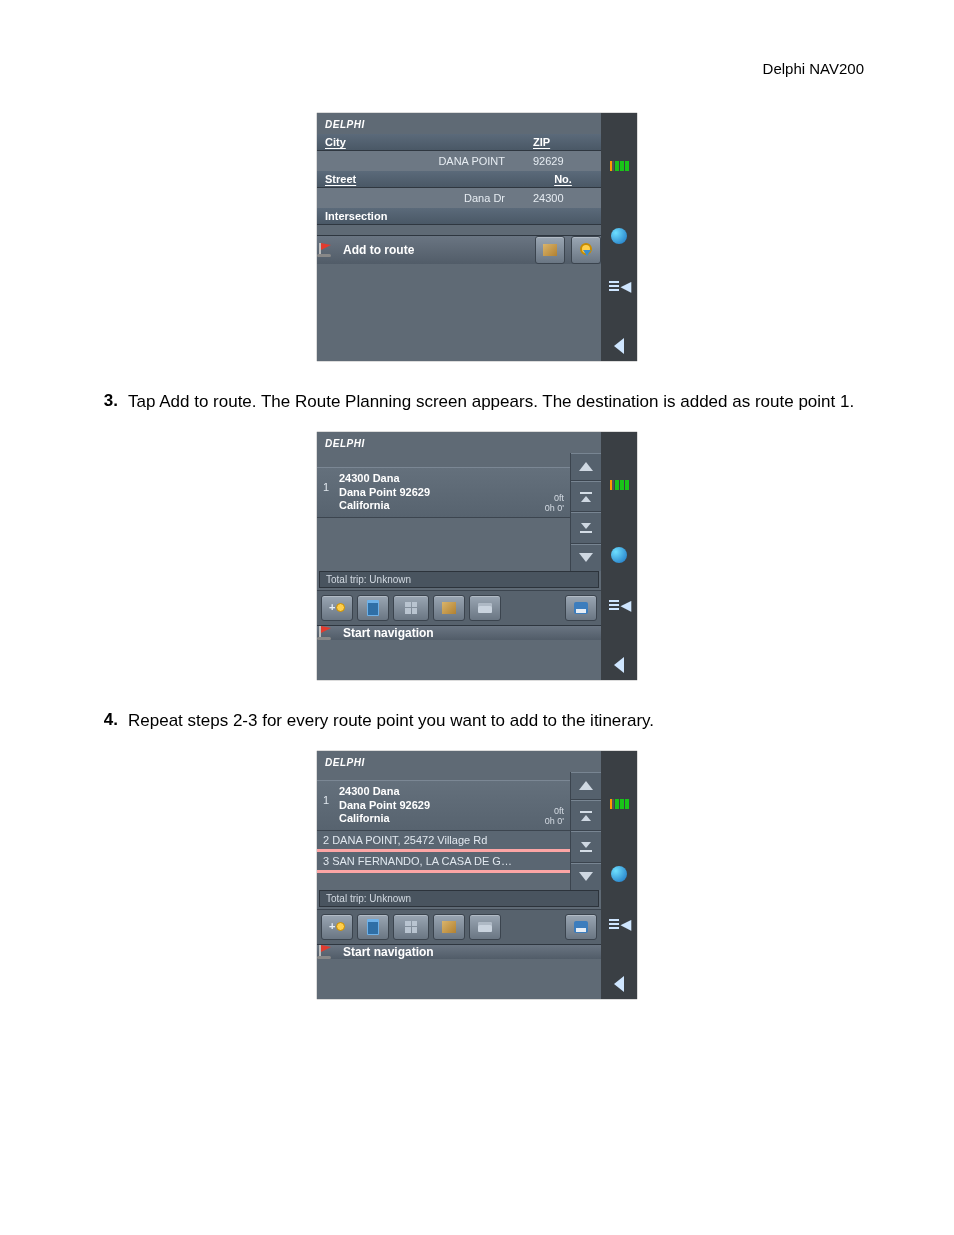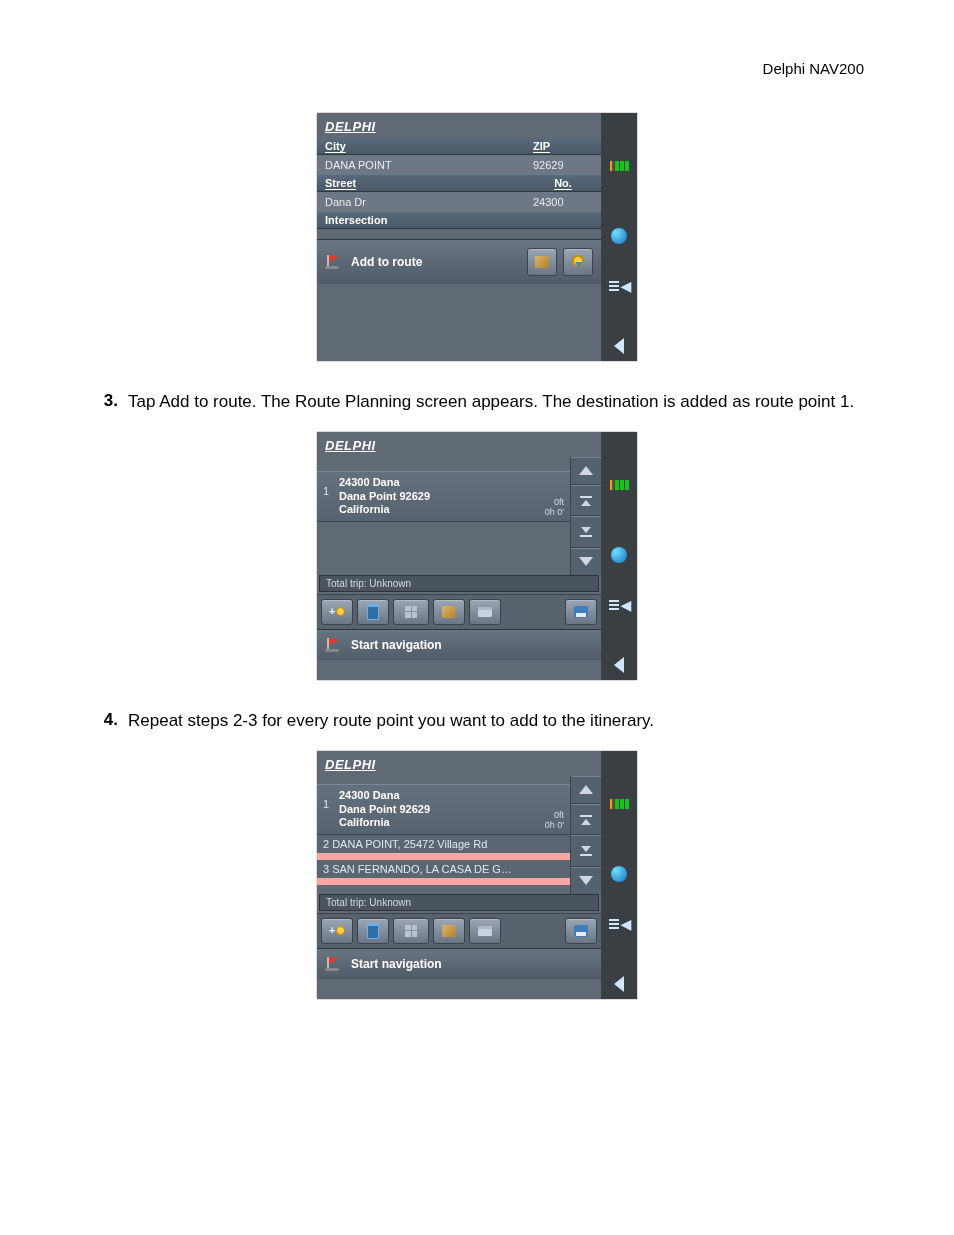--- a/index.html
+++ b/index.html
@@ -47,37 +47,37 @@
   .battery { display:flex; gap:1px;}
   .battery .cell{ width:4px; height:10px; background:#19c419; }
   .battery .half{ width:4px; height:10px; background:linear-gradient(to right,#ff9b00 50%, #555 50%); }
   .globe .dot{ width:16px;height:16px;border-radius:50%; background:radial-gradient(circle at 30% 30%, #6ddfff, #1a70c0);} 
   .menu-arrow { color:#cfe6ff; font-size:14px; letter-spacing:-2px; display:flex; align-items:center;}
   .menu-arrow .bars{ display:inline-flex; flex-direction:column; gap:2px; margin-right:2px;}
   .menu-arrow .bars span{ width:10px; height:2px; background:#cfe6ff;}
   .back-tri { width:0;height:0;border-top:8px solid transparent;border-bottom:8px solid transparent;border-right:10px solid #cfe6ff;}
 
   .brand {
-    font-style: italic; font-weight:bold; font-size:13px; letter-spacing:0.5px;
-    padding:6px 8px 4px 8px; color:#fff; font-family: Arial, sans-serif; text-decoration: underline;
+    font-style: italic; font-weight:bold; font-size:10px; letter-spacing:0.5px;
+    padding:6px 8px 4px 8px; color:#fff; font-family: Arial, sans-serif;
   }
 
   
   .form-row-head { display:flex; padding:2px 8px; font-weight:bold; font-size:11px; color:#fff;
     background: linear-gradient(#5b6a7a, #4a5866); border-bottom:1px solid #2f3740;}
   .form-row-val  { display:flex; padding:4px 8px; font-size:11px; color:#e6ecf2;
     background:#6d7884; }
-  .form-row-val .col1{ flex:1; }
+  .form-row-val .col1{ flex:1;text-align:right; }
   .form-row-val .col2{ width:60px; text-align:left;margin-left:28px;}
   .form-row-head .col1{ flex:1; text-decoration: underline; text-underline-offset:2px;}
   .form-row-head .col2{ width:60px; text-decoration: underline; text-underline-offset:2px;}
 
   .bottom-bar {
     display:flex; align-items:center; gap:6px;
-    padding:8px; background:linear-gradient(#6a7582, #515c68);
+    background:linear-gradient(#6a7582, #515c68);
     border-top:1px solid #2e363f;
   }
   .bottom-bar .primary {
     display:flex; align-items:center; gap:6px;
     font-weight:bold; font-size:12px; color:#fff;
   }
   .flag-icon { position:relative; width:20px; height:14px;}
   .flag-icon .pole{ position:absolute; left:2px; top:0; width:2px; height:14px; background:#bbb;}
   .flag-icon .flag{ position:absolute; left:4px; top:0; width:10px; height:7px; background:#e23b2e; clip-path: polygon(0 0, 100% 30%, 0 100%);}
   .flag-icon .base{ position:absolute; left:0; bottom:0; width:14px; height:3px; background:#888; border-radius:2px;}
@@ -105,21 +105,21 @@
   .scroll-btn { flex:0 0 26px; display:flex; align-items:center; justify-content:center; border-bottom:1px solid #3b444e; border-top:1px solid #788592;}
   .scroll-btn.last{border-bottom:none;}
   .tri-up{ width:0;height:0;border-left:7px solid transparent;border-right:7px solid transparent;border-bottom:9px solid #cfd8e2;}
   .tri-down{ width:0;height:0;border-left:7px solid transparent;border-right:7px solid transparent;border-top:9px solid #cfd8e2;}
   .route-icon { display:flex; flex-direction:column; gap:1px; align-items:center;}
   .route-icon .a{ width:12px;height:2px;background:#d4dde6;}
   .rp-row{ display:flex; background:linear-gradient(#64707c,#57636f); border-top:1px solid #7b8794; border-bottom:1px solid #3c454f; padding:4px 6px; gap:6px;}
   .rp-num{ width:10px; flex:0 0 10px; font-size:11px; color:#e1e8ef; padding-top:9px;}
   .rp-addr{ flex:1; font-weight:bold; font-size:11px; line-height:1.25; color:#fff;}
   .rp-meta{ align-self:flex-end; font-size:9px; color:#d4dbe3; text-align:right;}
-  .rp-thin{ padding:3px 6px; font-size:11px; color:#e1e8ef; background:#5a6672; border-bottom:7px solid #fca5a5;}
+  .rp-thin{ padding:3px 6px; font-size:11px; color:#e1e8ef; background:#5a6672; border-bottom:3px solid #fca5a5;}
 
   .status-bar{ padding:2px 6px; font-size:10px; color:#d3dae2; background:#49545f; border:1px solid #2c333b; margin:0 2px 2px 2px;}
 
   .tool-row{ display:flex; gap:4px; padding:4px 4px; background:#57626d; border-top:1px solid #3b444e;}
   .tool-row .icon-btn{ width:30px; height:24px;}
   .tool-row .icon-btn.wide{ width:34px;}
   .plus-pin{ position:relative; width:16px;height:14px;}
   .plus-pin .plus{ position:absolute; left:0;top:0; color:#e6eef6; font-size:11px; font-weight:bold;}
   .plus-pin .pin{ position:absolute; right:0; top:2px; width:7px;height:7px; border-radius:50%; background:#ffcf4b; border:1.5px solid #c78b00;}
   .trash{ width:10px;height:12px; border:1.5px solid #6eb1e8; border-top:3px solid #6eb1e8; background:#2f6fa6; border-radius:1px;}

